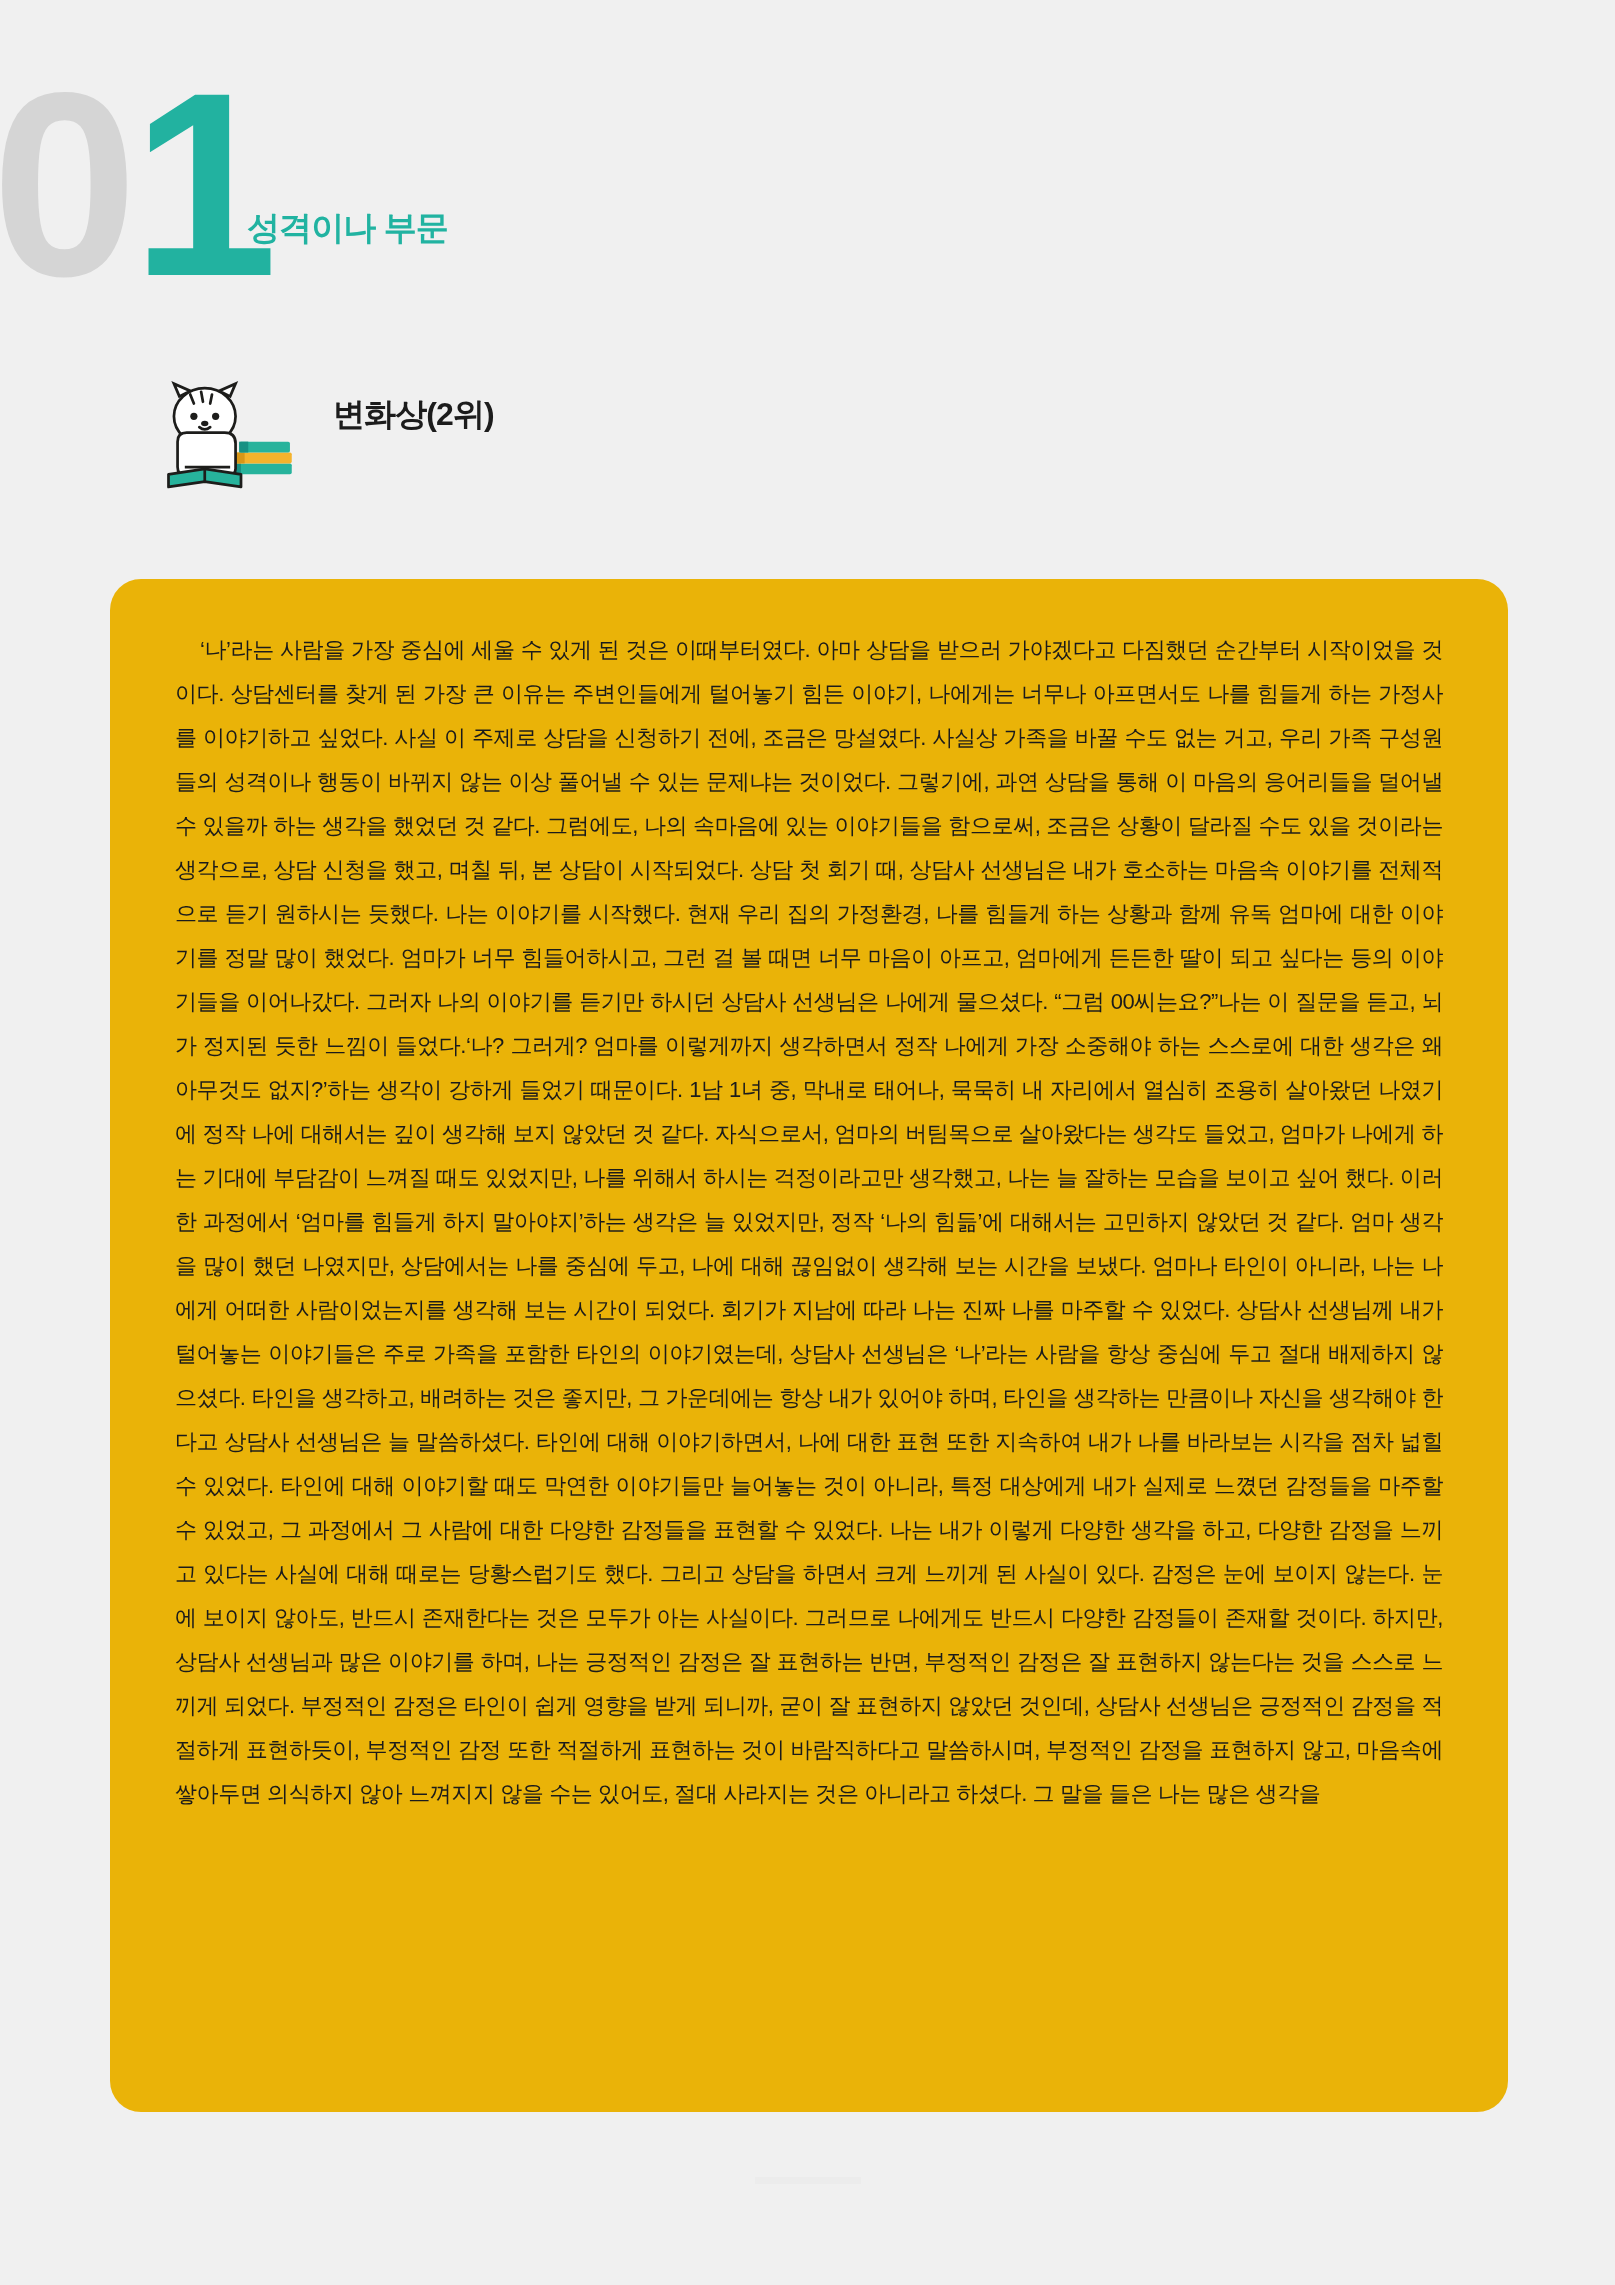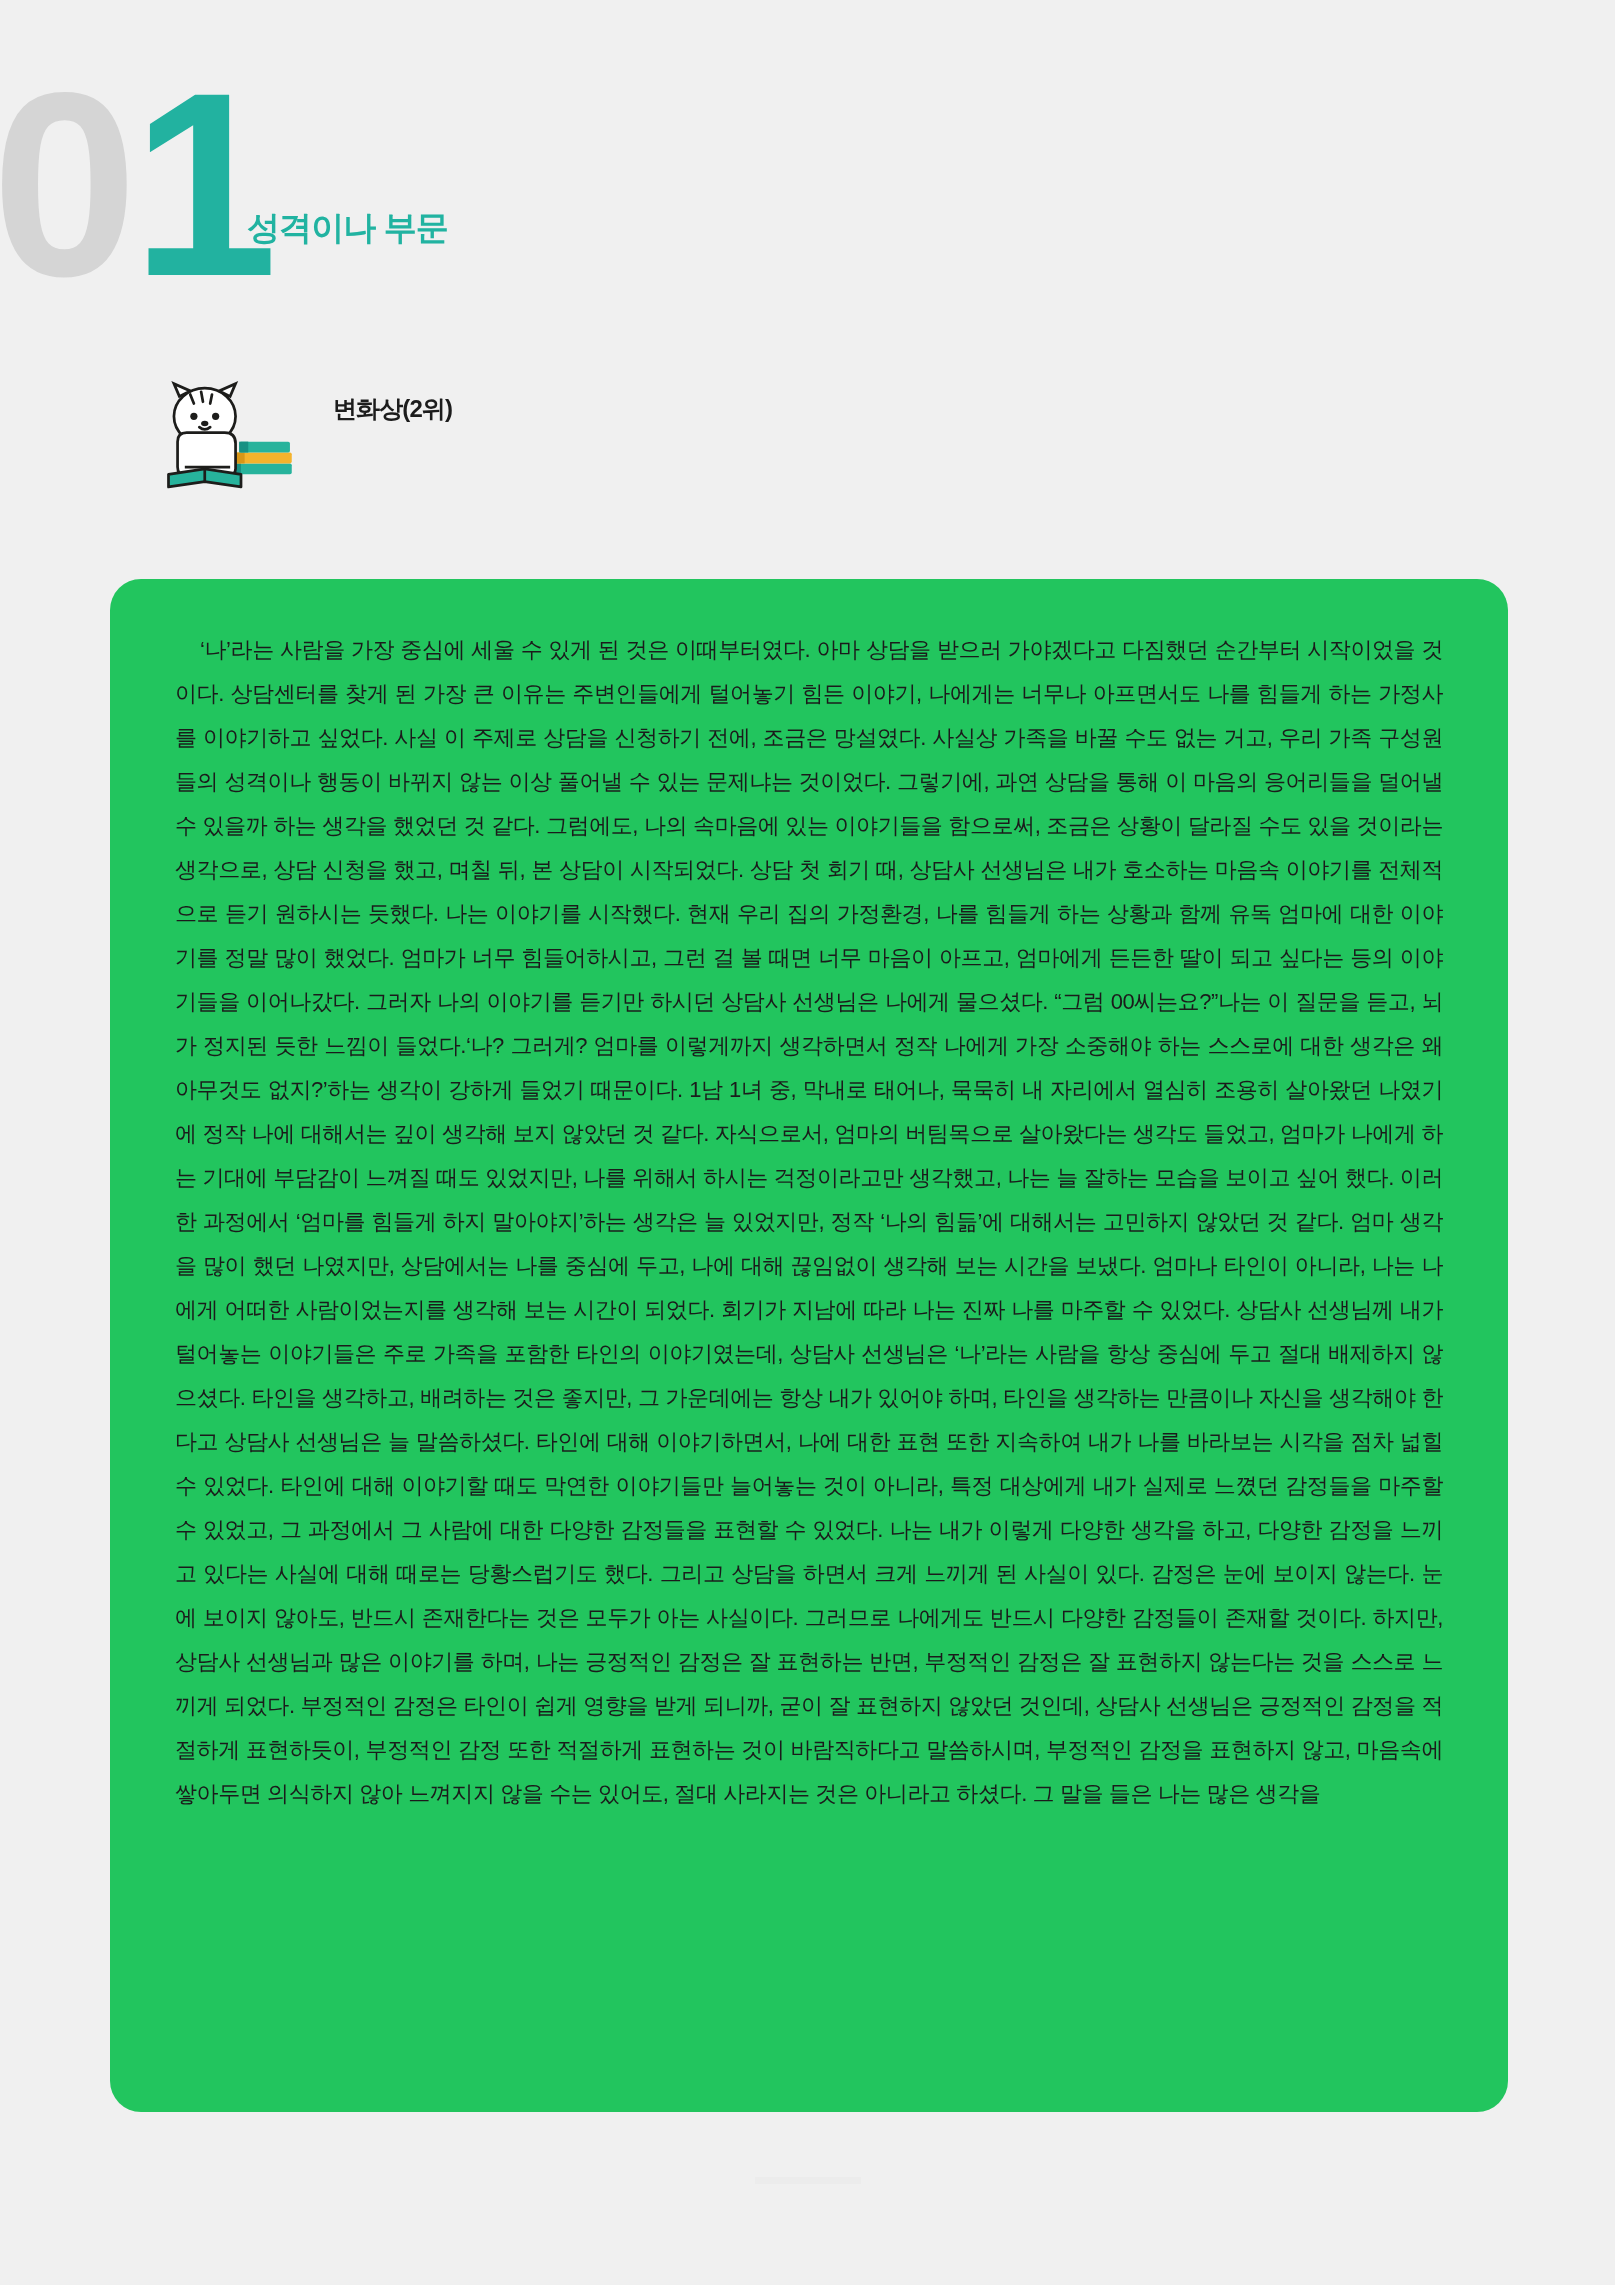--- a/index.html
+++ b/index.html
@@ -59,21 +59,21 @@
     position: absolute;
     left: 0;
     top: 0;
     width: 145px;
     height: 136px;
   }
   .award-rank {
     position: absolute;
     left: 179px;
     top: 12.7px;
-    font-size: 24px;
+    font-size: 32px;
     font-weight: bold;
     color: #1c1c1c;
     letter-spacing: -0.9px;
   }
   .award-title {
     position: absolute;
     left: 177px;
     top: 56px;
     font-size: 44px;
     font-weight: bold;
@@ -81,21 +81,21 @@
     letter-spacing: -1.8px;
   }
 
   
   .body-card {
     position: absolute;
     left: 110px;
     top: 579px;
     width: 1398px;
     height: 1533px;
-    background: #22c55e;
+    background: #eab308;
     border-radius: 31px;
     box-sizing: border-box;
     padding: 49px 65px 36px 65px;
   }
   .body-text {
     font-size: 22px;
     line-height: 44px;
     color: #1b1b1b;
     text-align: justify;
     text-indent: 25px;

